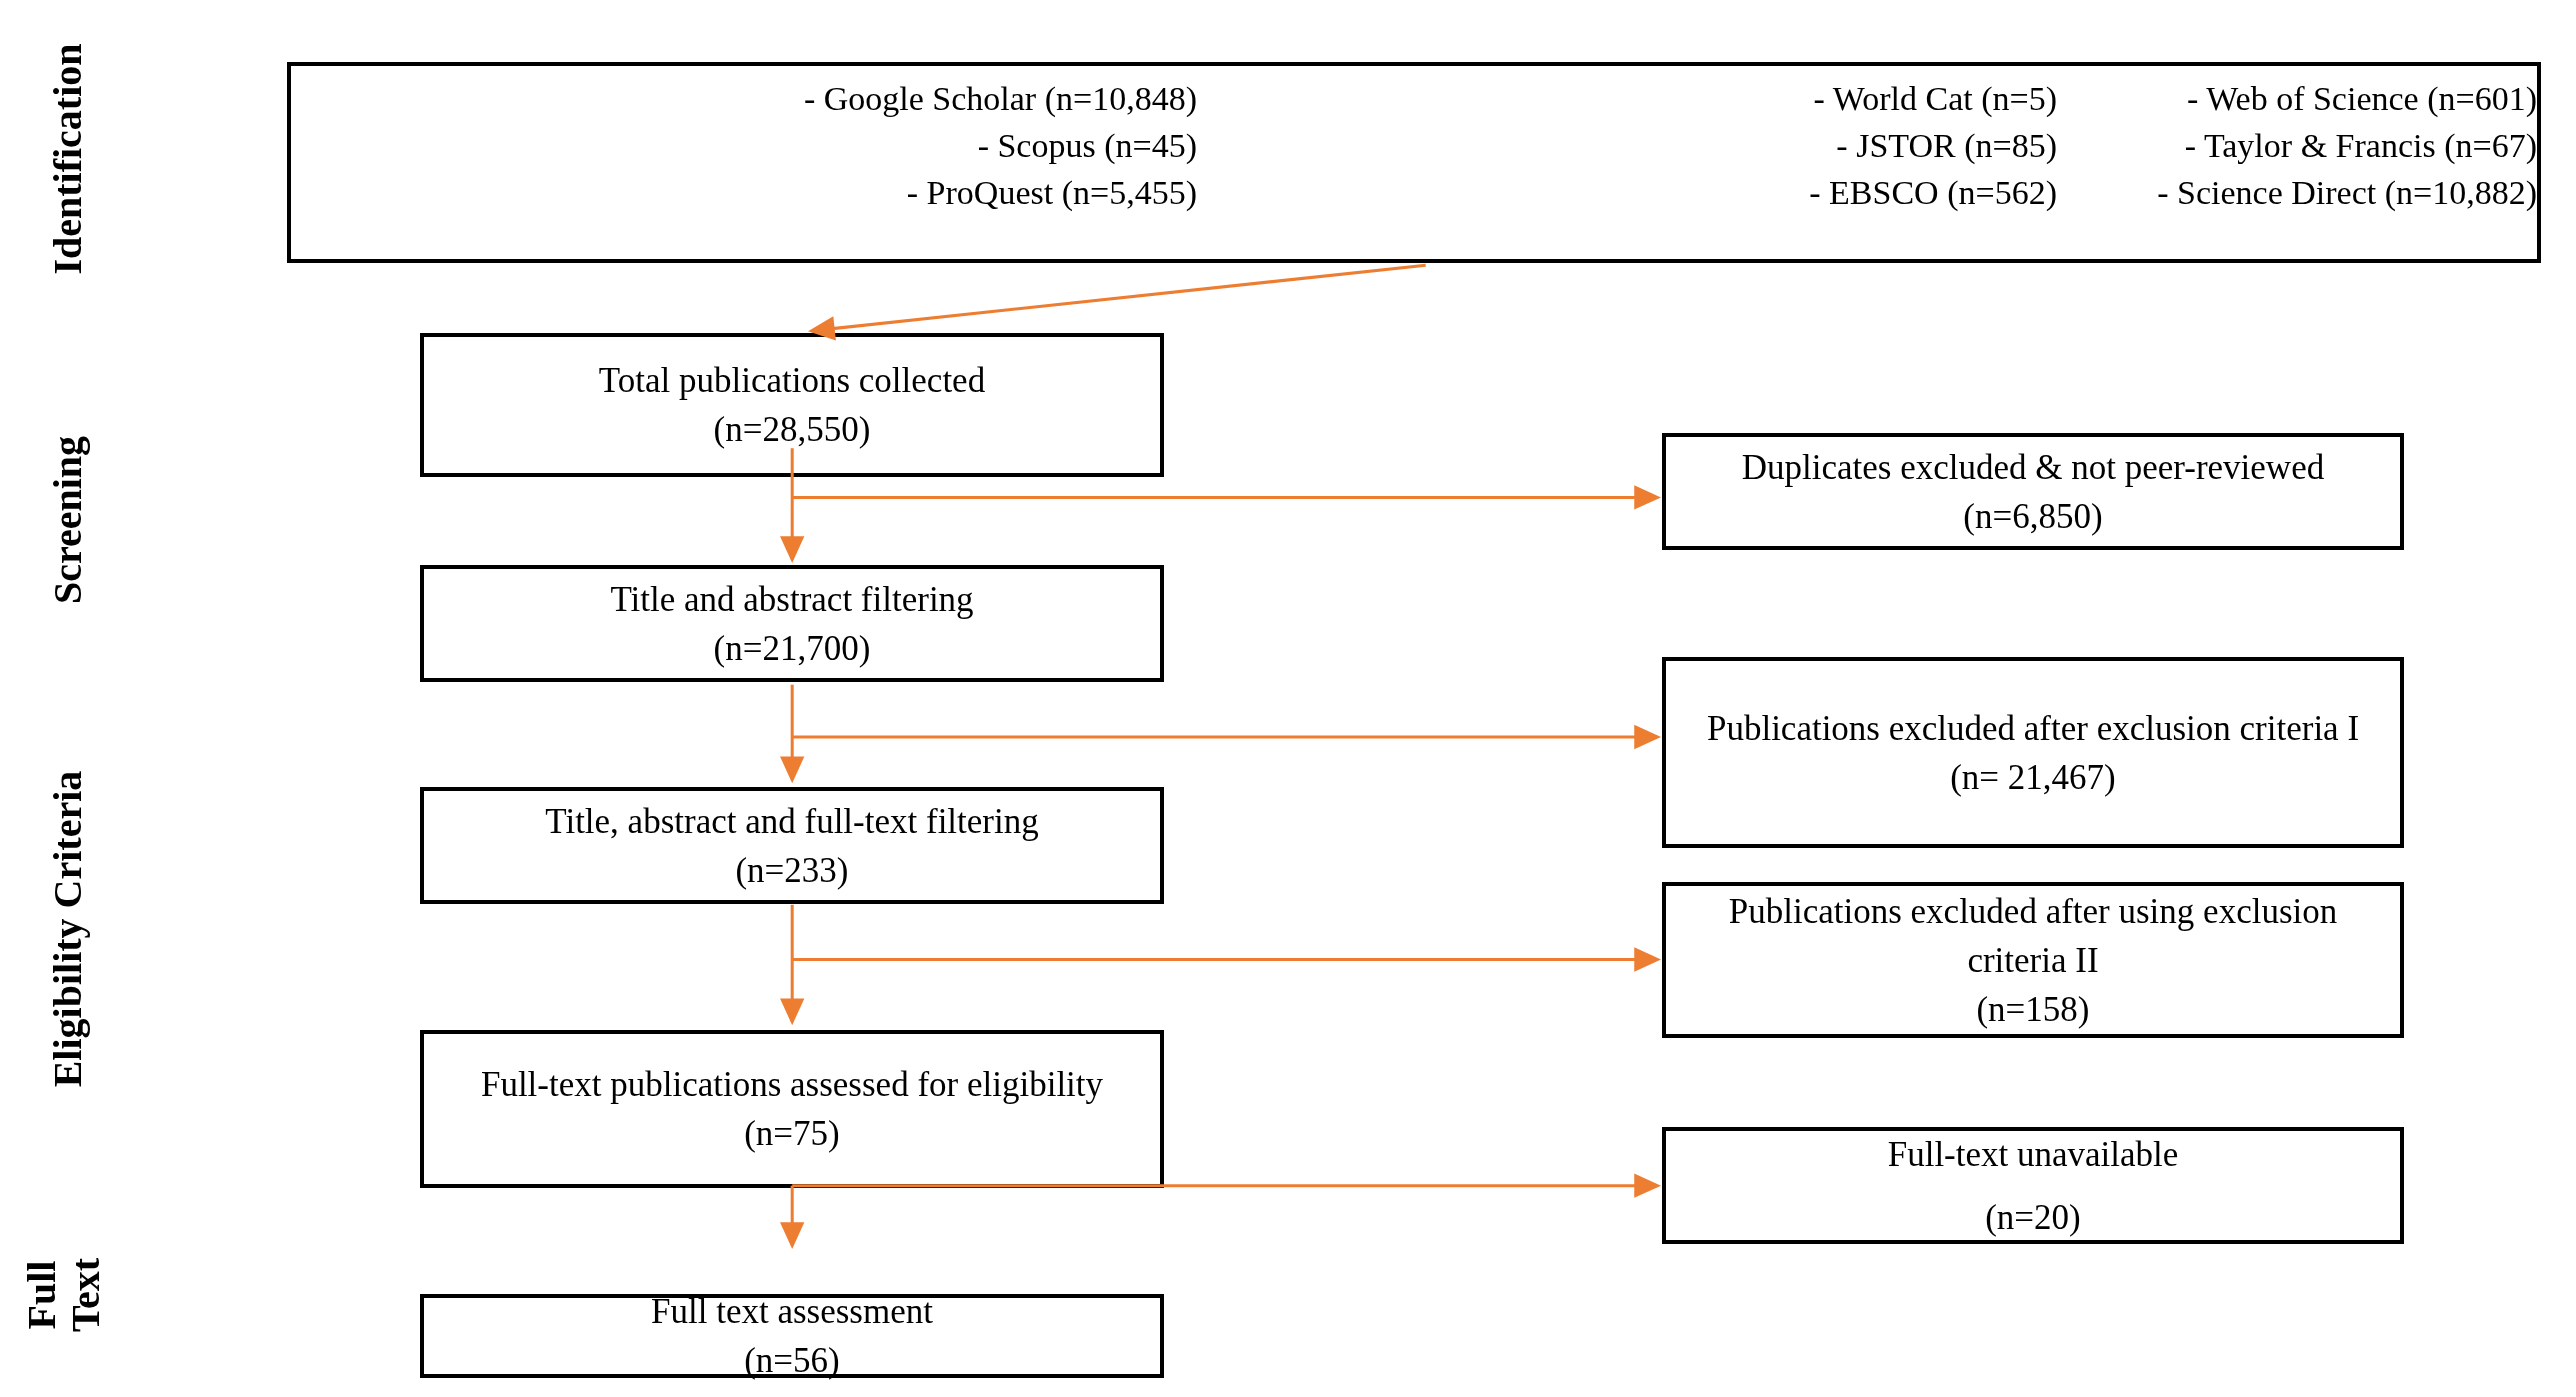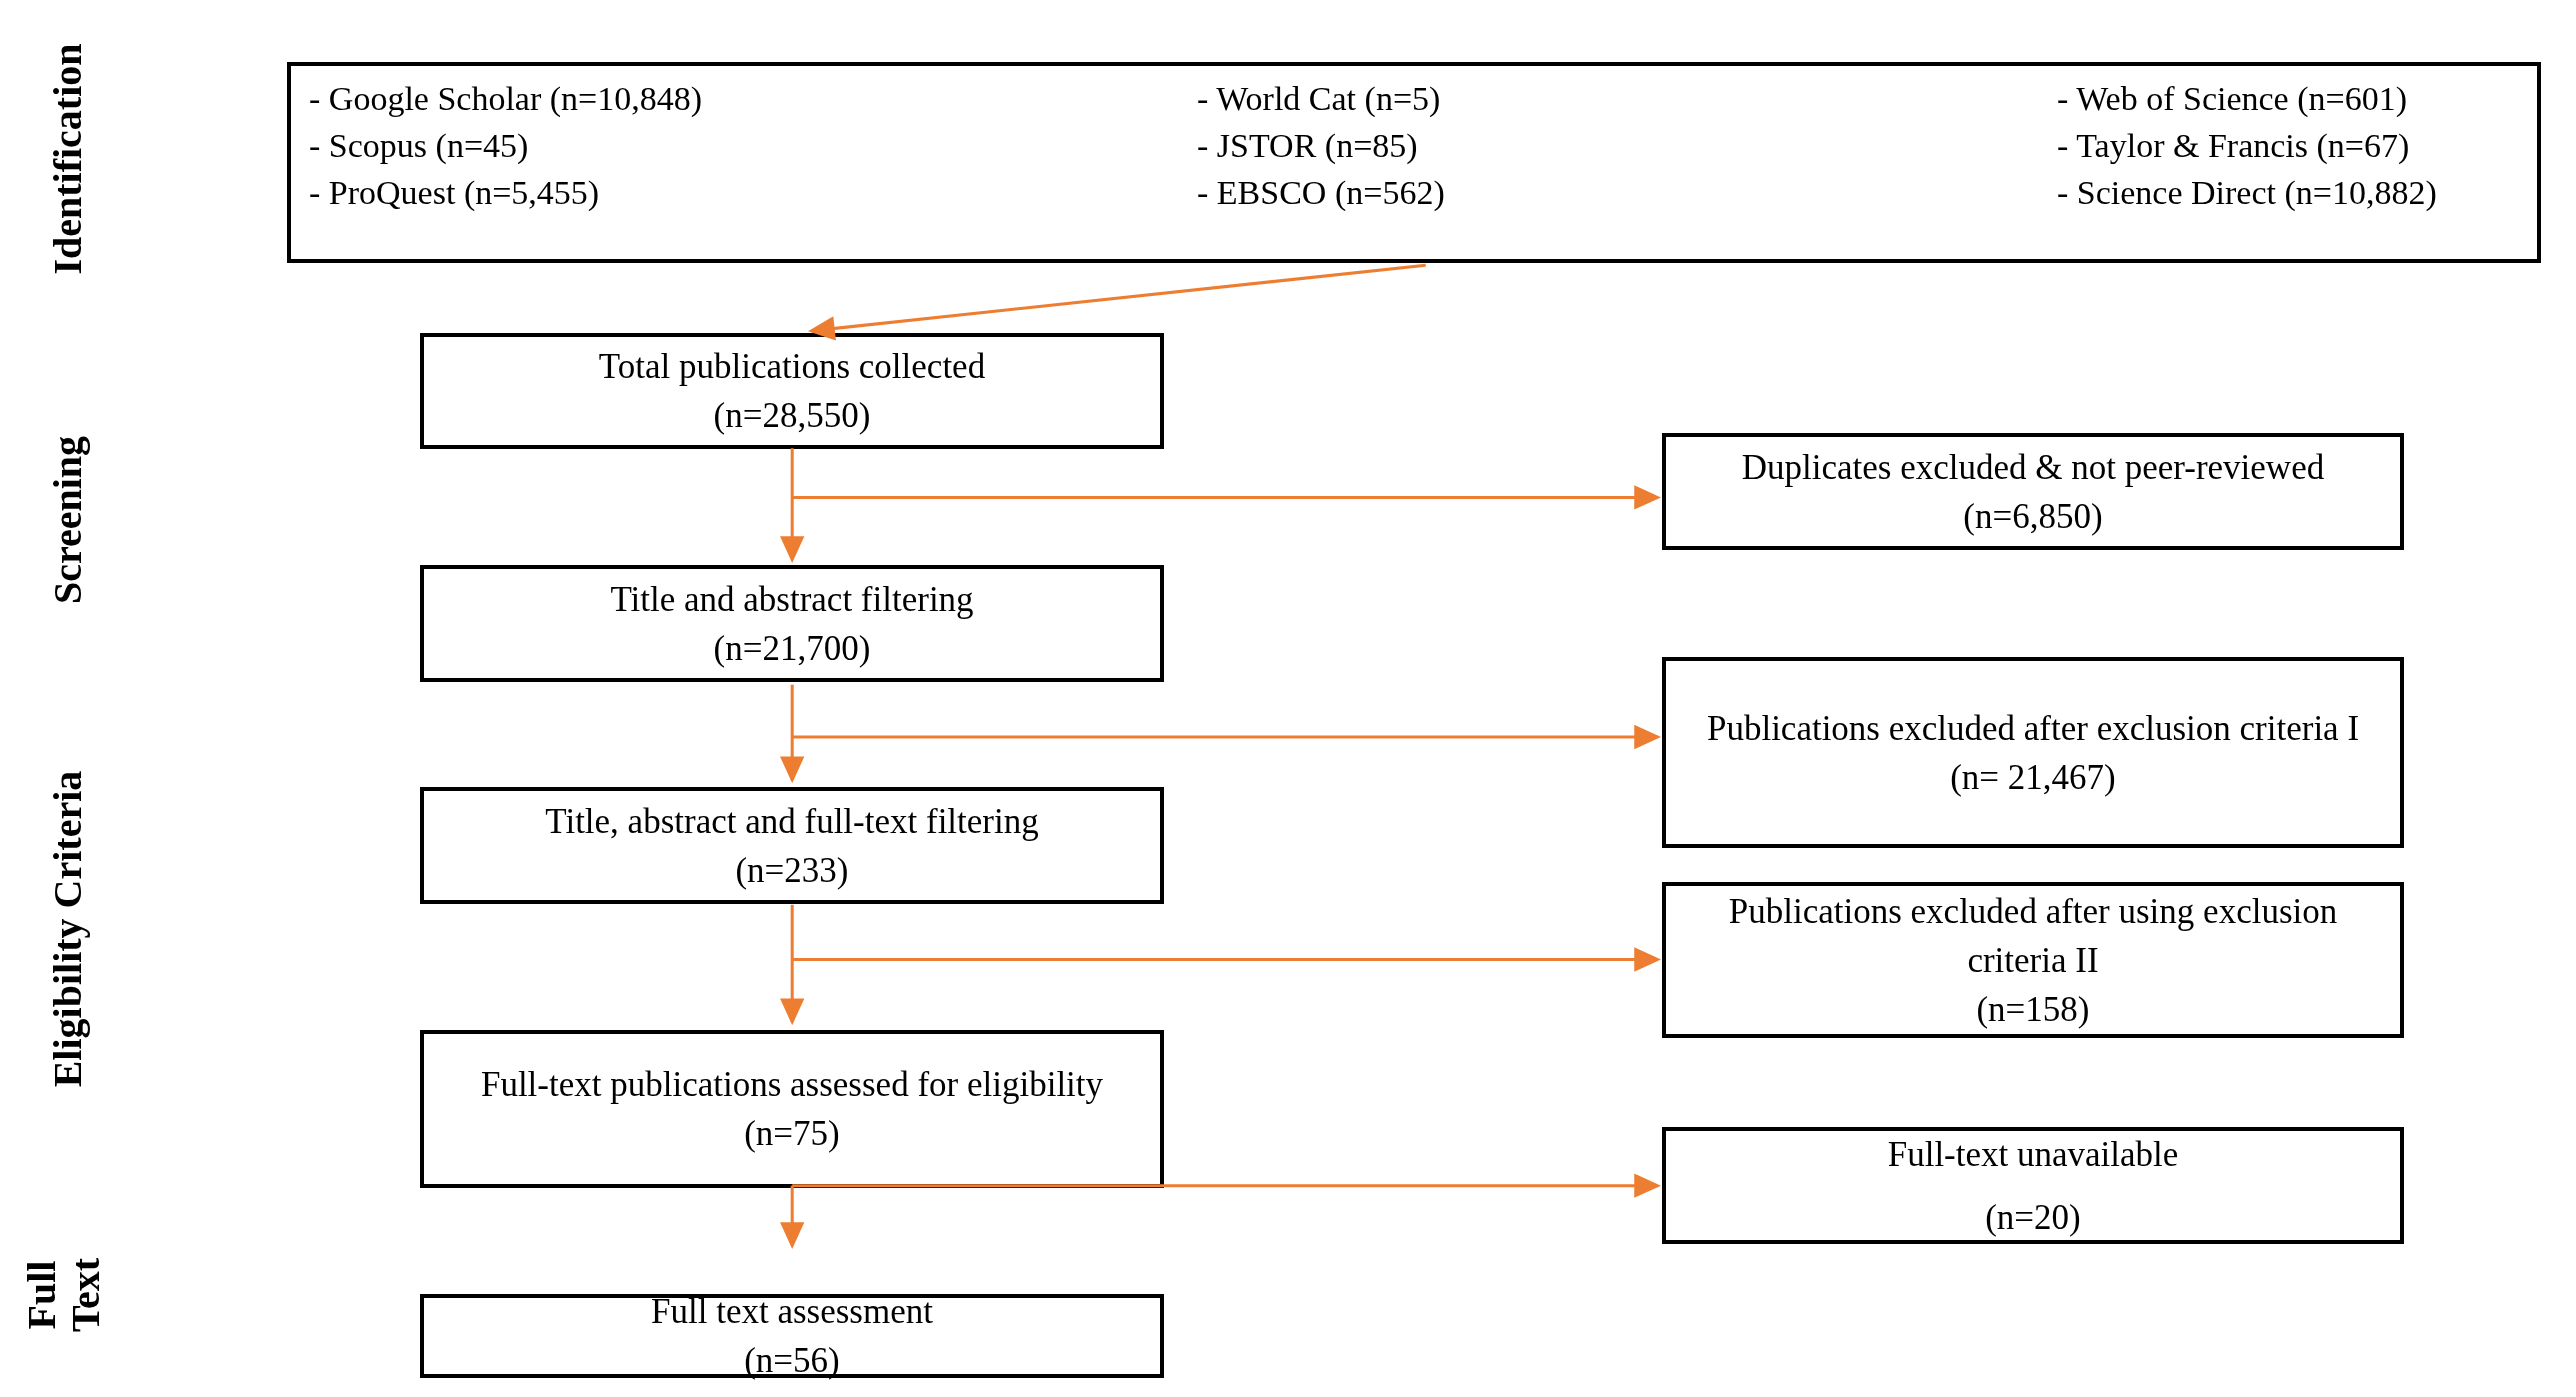--- a/index.html
+++ b/index.html
@@ -72,39 +72,39 @@
 </head>
 <body>
 
 <div id="canvas">
 
   <div class="stage-label" style="left:68px; top:159px;">Identification</div>
   <div class="stage-label" style="left:68px; top:520px;">Screening</div>
   <div class="stage-label" style="left:68px; top:929px;">Eligibility Criteria</div>
   <div class="stage-label wrap2" style="left:64px; top:1295px;">Full Text</div>
 
-  <div class="sources" style="left:287px; top:62px; width:2254px; height:201px;">
+  <div class="sources" style="left:287px; top:62px; width:2254px; height:201px;text-align:right;">
     <div class="src-col c1">
       <div class="src-item">- Google Scholar (n=10,848)</div>
       <div class="src-item">- Scopus (n=45)</div>
       <div class="src-item">- ProQuest (n=5,455)</div>
     </div>
     <div class="src-col c2">
       <div class="src-item">- World Cat (n=5)</div>
       <div class="src-item">- JSTOR (n=85)</div>
       <div class="src-item">- EBSCO (n=562)</div>
     </div>
     <div class="src-col c3">
       <div class="src-item">- Web of Science (n=601)</div>
       <div class="src-item">- Taylor &amp; Francis (n=67)</div>
       <div class="src-item">- Science Direct (n=10,882)</div>
     </div>
   </div>
 
-  <div class="fbox" style="left:420px; top:333px; width:744px; height:116px;">
+  <div class="fbox" style="left:420px; top:333px; width:744px; height:144px;">
     <span class="box-label">Total publications collected</span>
     <span class="box-count">(n=28,550)</span>
   </div>
 
   <div class="fbox" style="left:420px; top:565px; width:744px; height:117px;">
     <span class="box-label">Title and abstract filtering</span>
     <span class="box-count">(n=21,700)</span>
   </div>
 
   <div class="fbox" style="left:420px; top:787px; width:744px; height:117px;">

